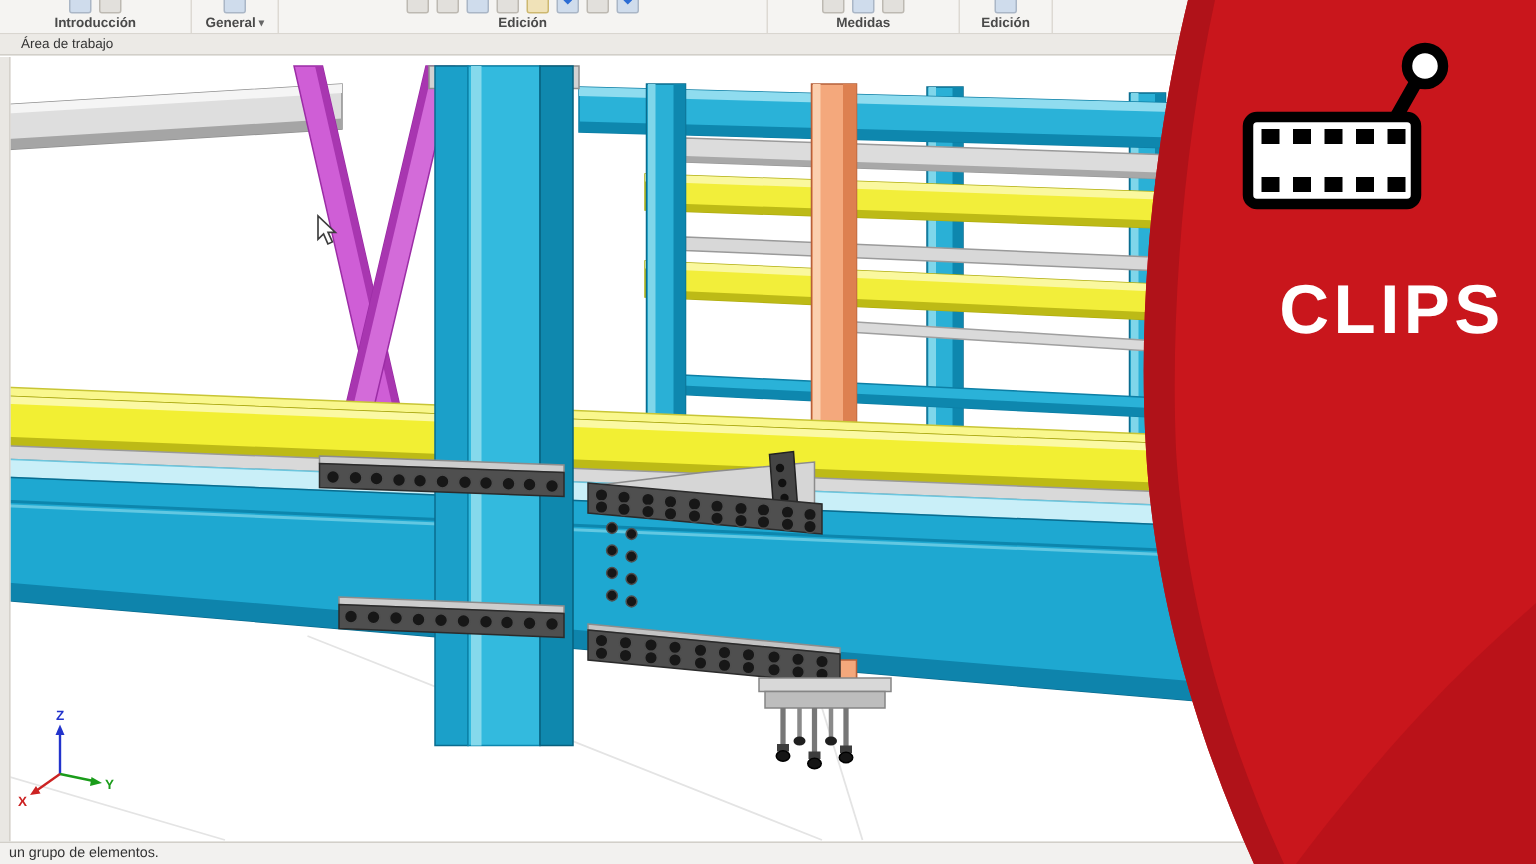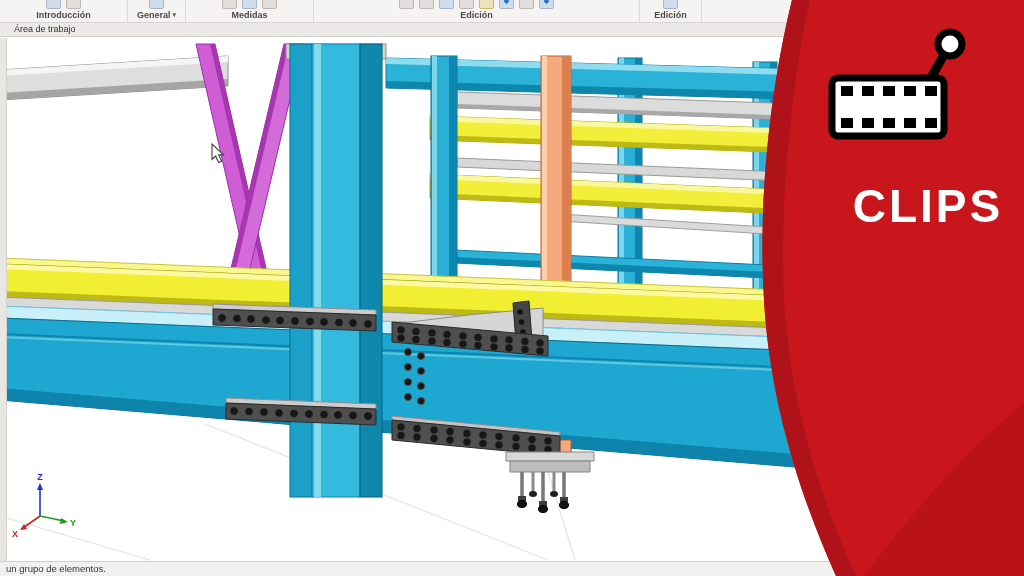--- a/index.html
+++ b/index.html
@@ -57,40 +57,40 @@
   </div>
   <div class="ribbon-group rg2">
     <div class="ribbon-icons">
       <div class="ri"></div>
     </div>
     <span class="ribbon-label">
       <span>General</span>
       <span class="caret">▾</span>
     </span>
   </div>
-  <div class="ribbon-group rg4">
-    <div class="ribbon-icons">
-      <div class="ri gray"></div>
-      <div class="ri"></div>
-      <div class="ri gray"></div>
-    </div>
-    <span class="ribbon-label">Medidas</span>
-  </div>
   <div class="ribbon-group rg3">
     <div class="ribbon-icons">
       <div class="ri gray"></div>
       <div class="ri gray"></div>
       <div class="ri"></div>
       <div class="ri gray"></div>
       <div class="ri gold"></div>
       <div class="ri">◆</div>
       <div class="ri gray"></div>
       <div class="ri">◆</div>
     </div>
     <span class="ribbon-label">Edición</span>
+  </div>
+  <div class="ribbon-group rg4">
+    <div class="ribbon-icons">
+      <div class="ri gray"></div>
+      <div class="ri"></div>
+      <div class="ri gray"></div>
+    </div>
+    <span class="ribbon-label">Medidas</span>
   </div>
   <div class="ribbon-group rg5">
     <div class="ribbon-icons">
       <div class="ri"></div>
     </div>
     <span class="ribbon-label">Edición</span>
   </div>
   <div class="ribbon-group ribbon-fill"></div>
 </div>
 

